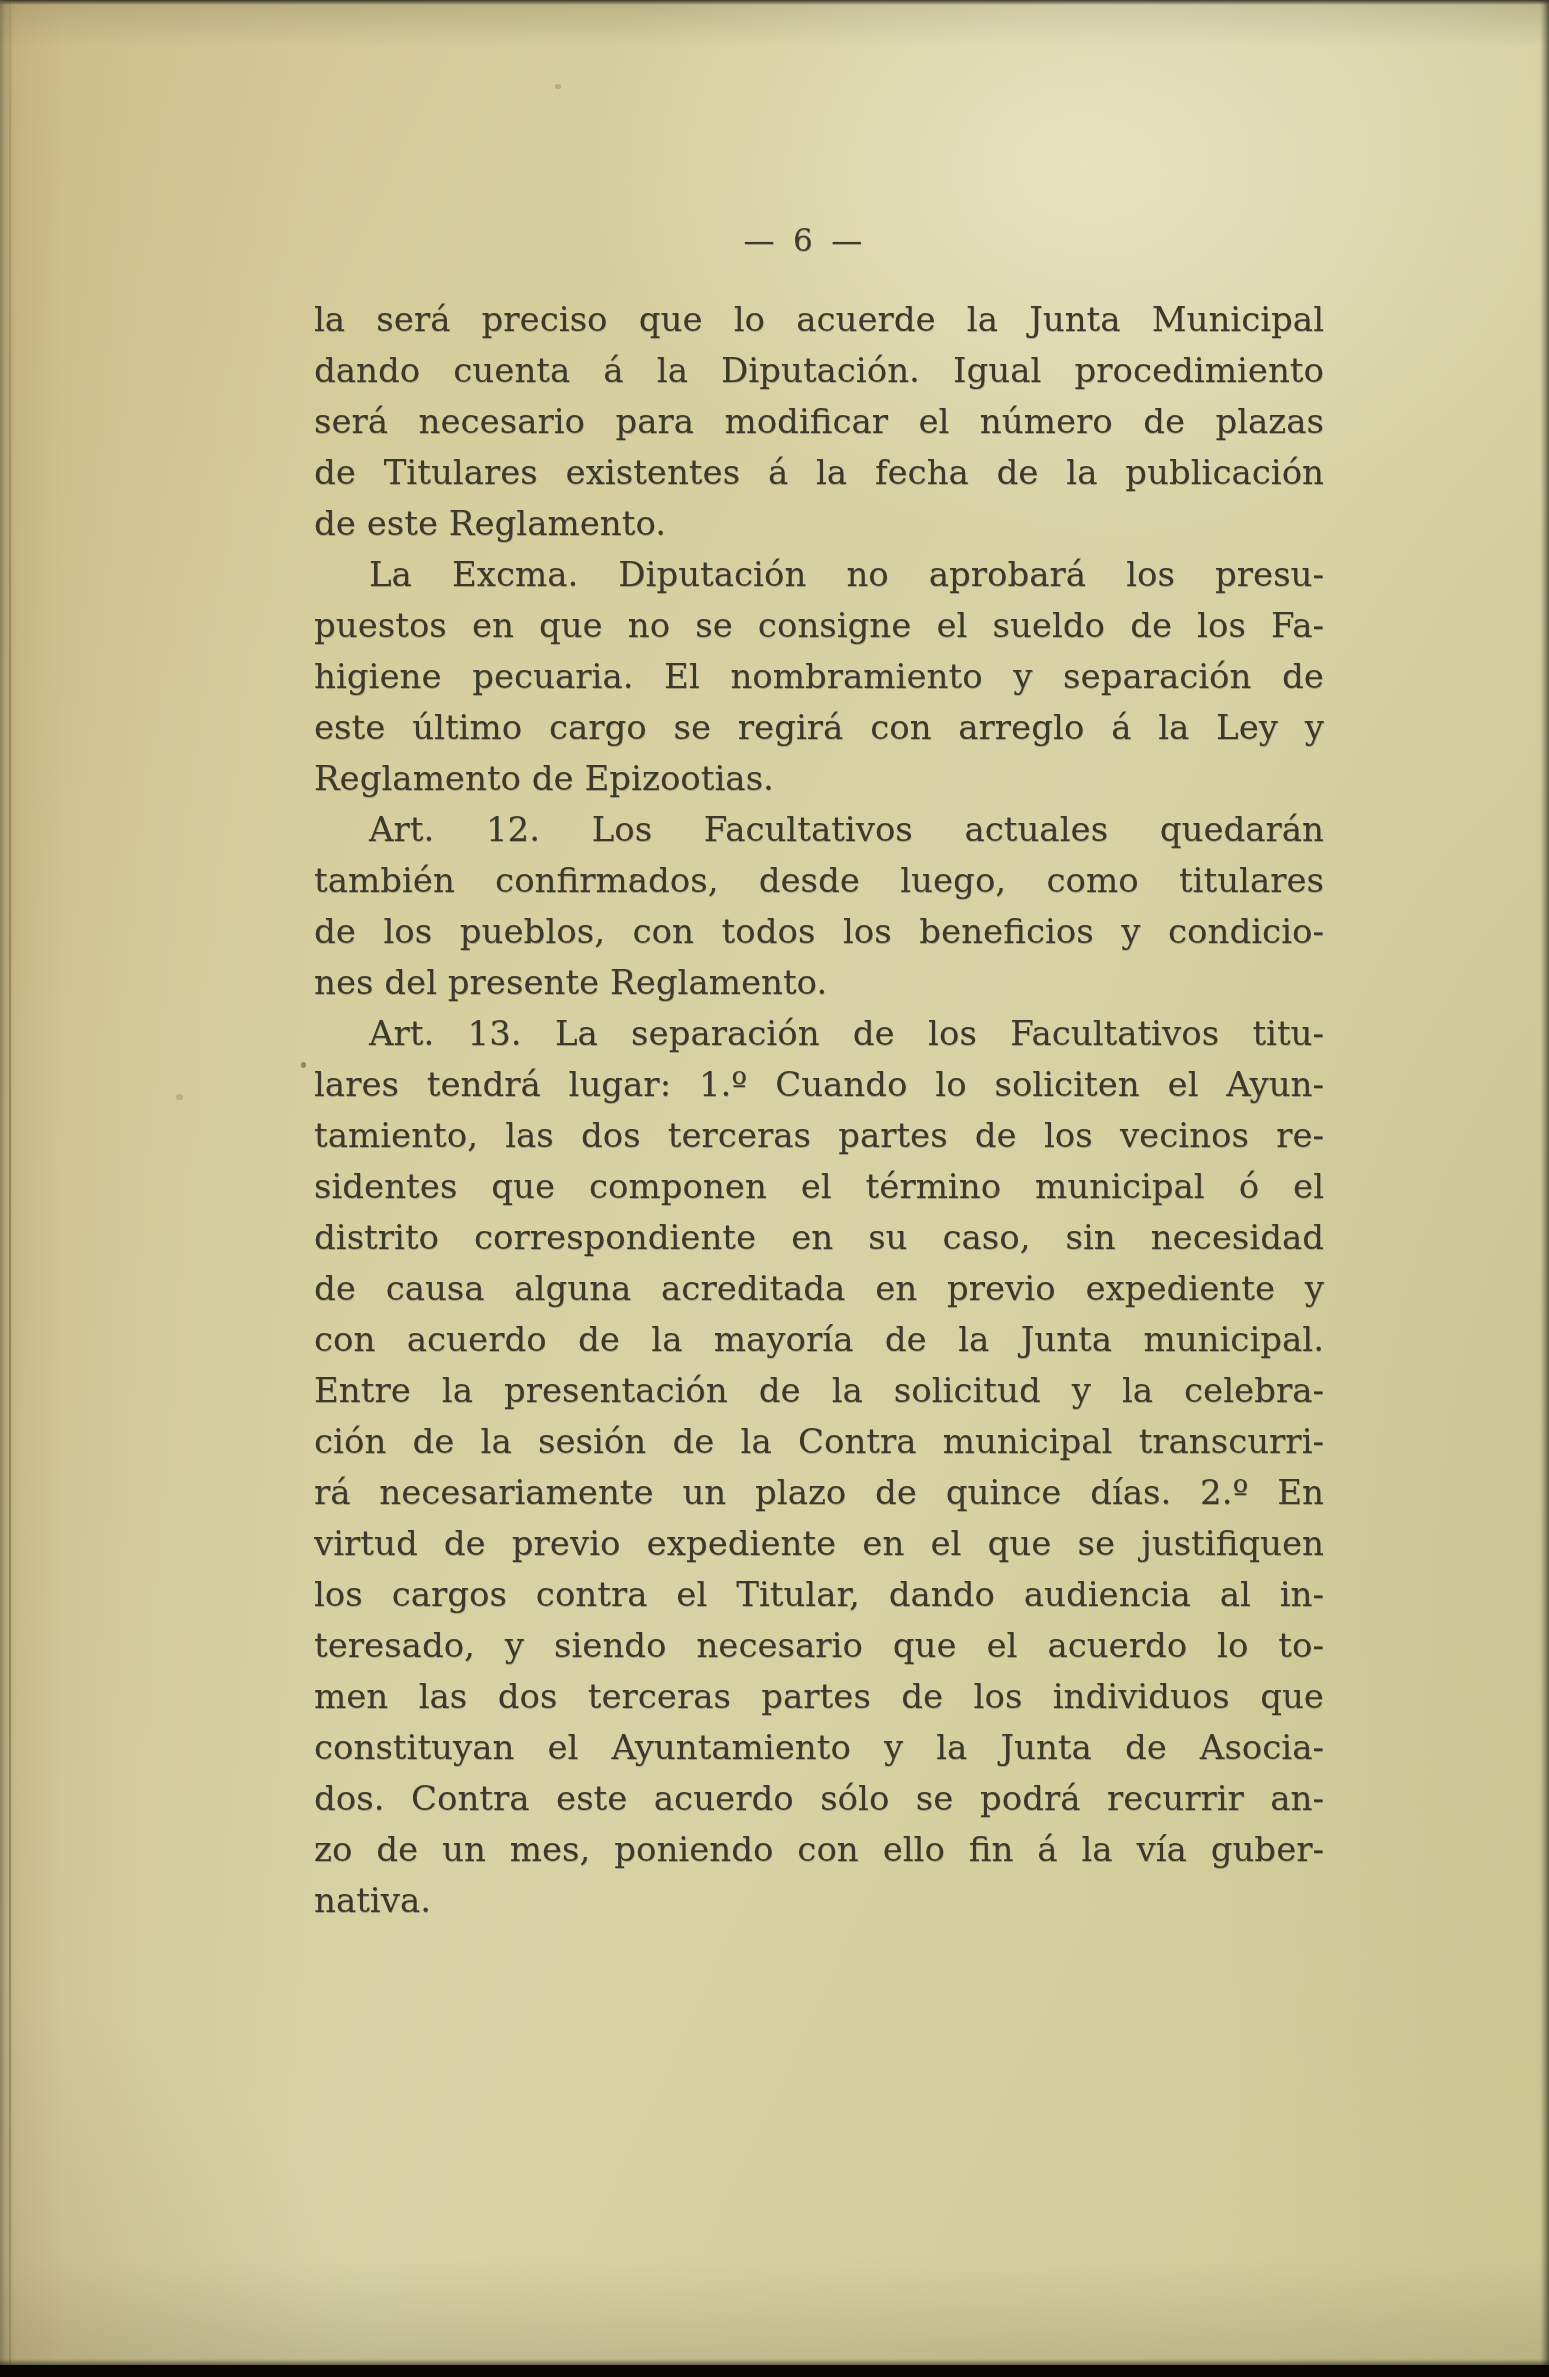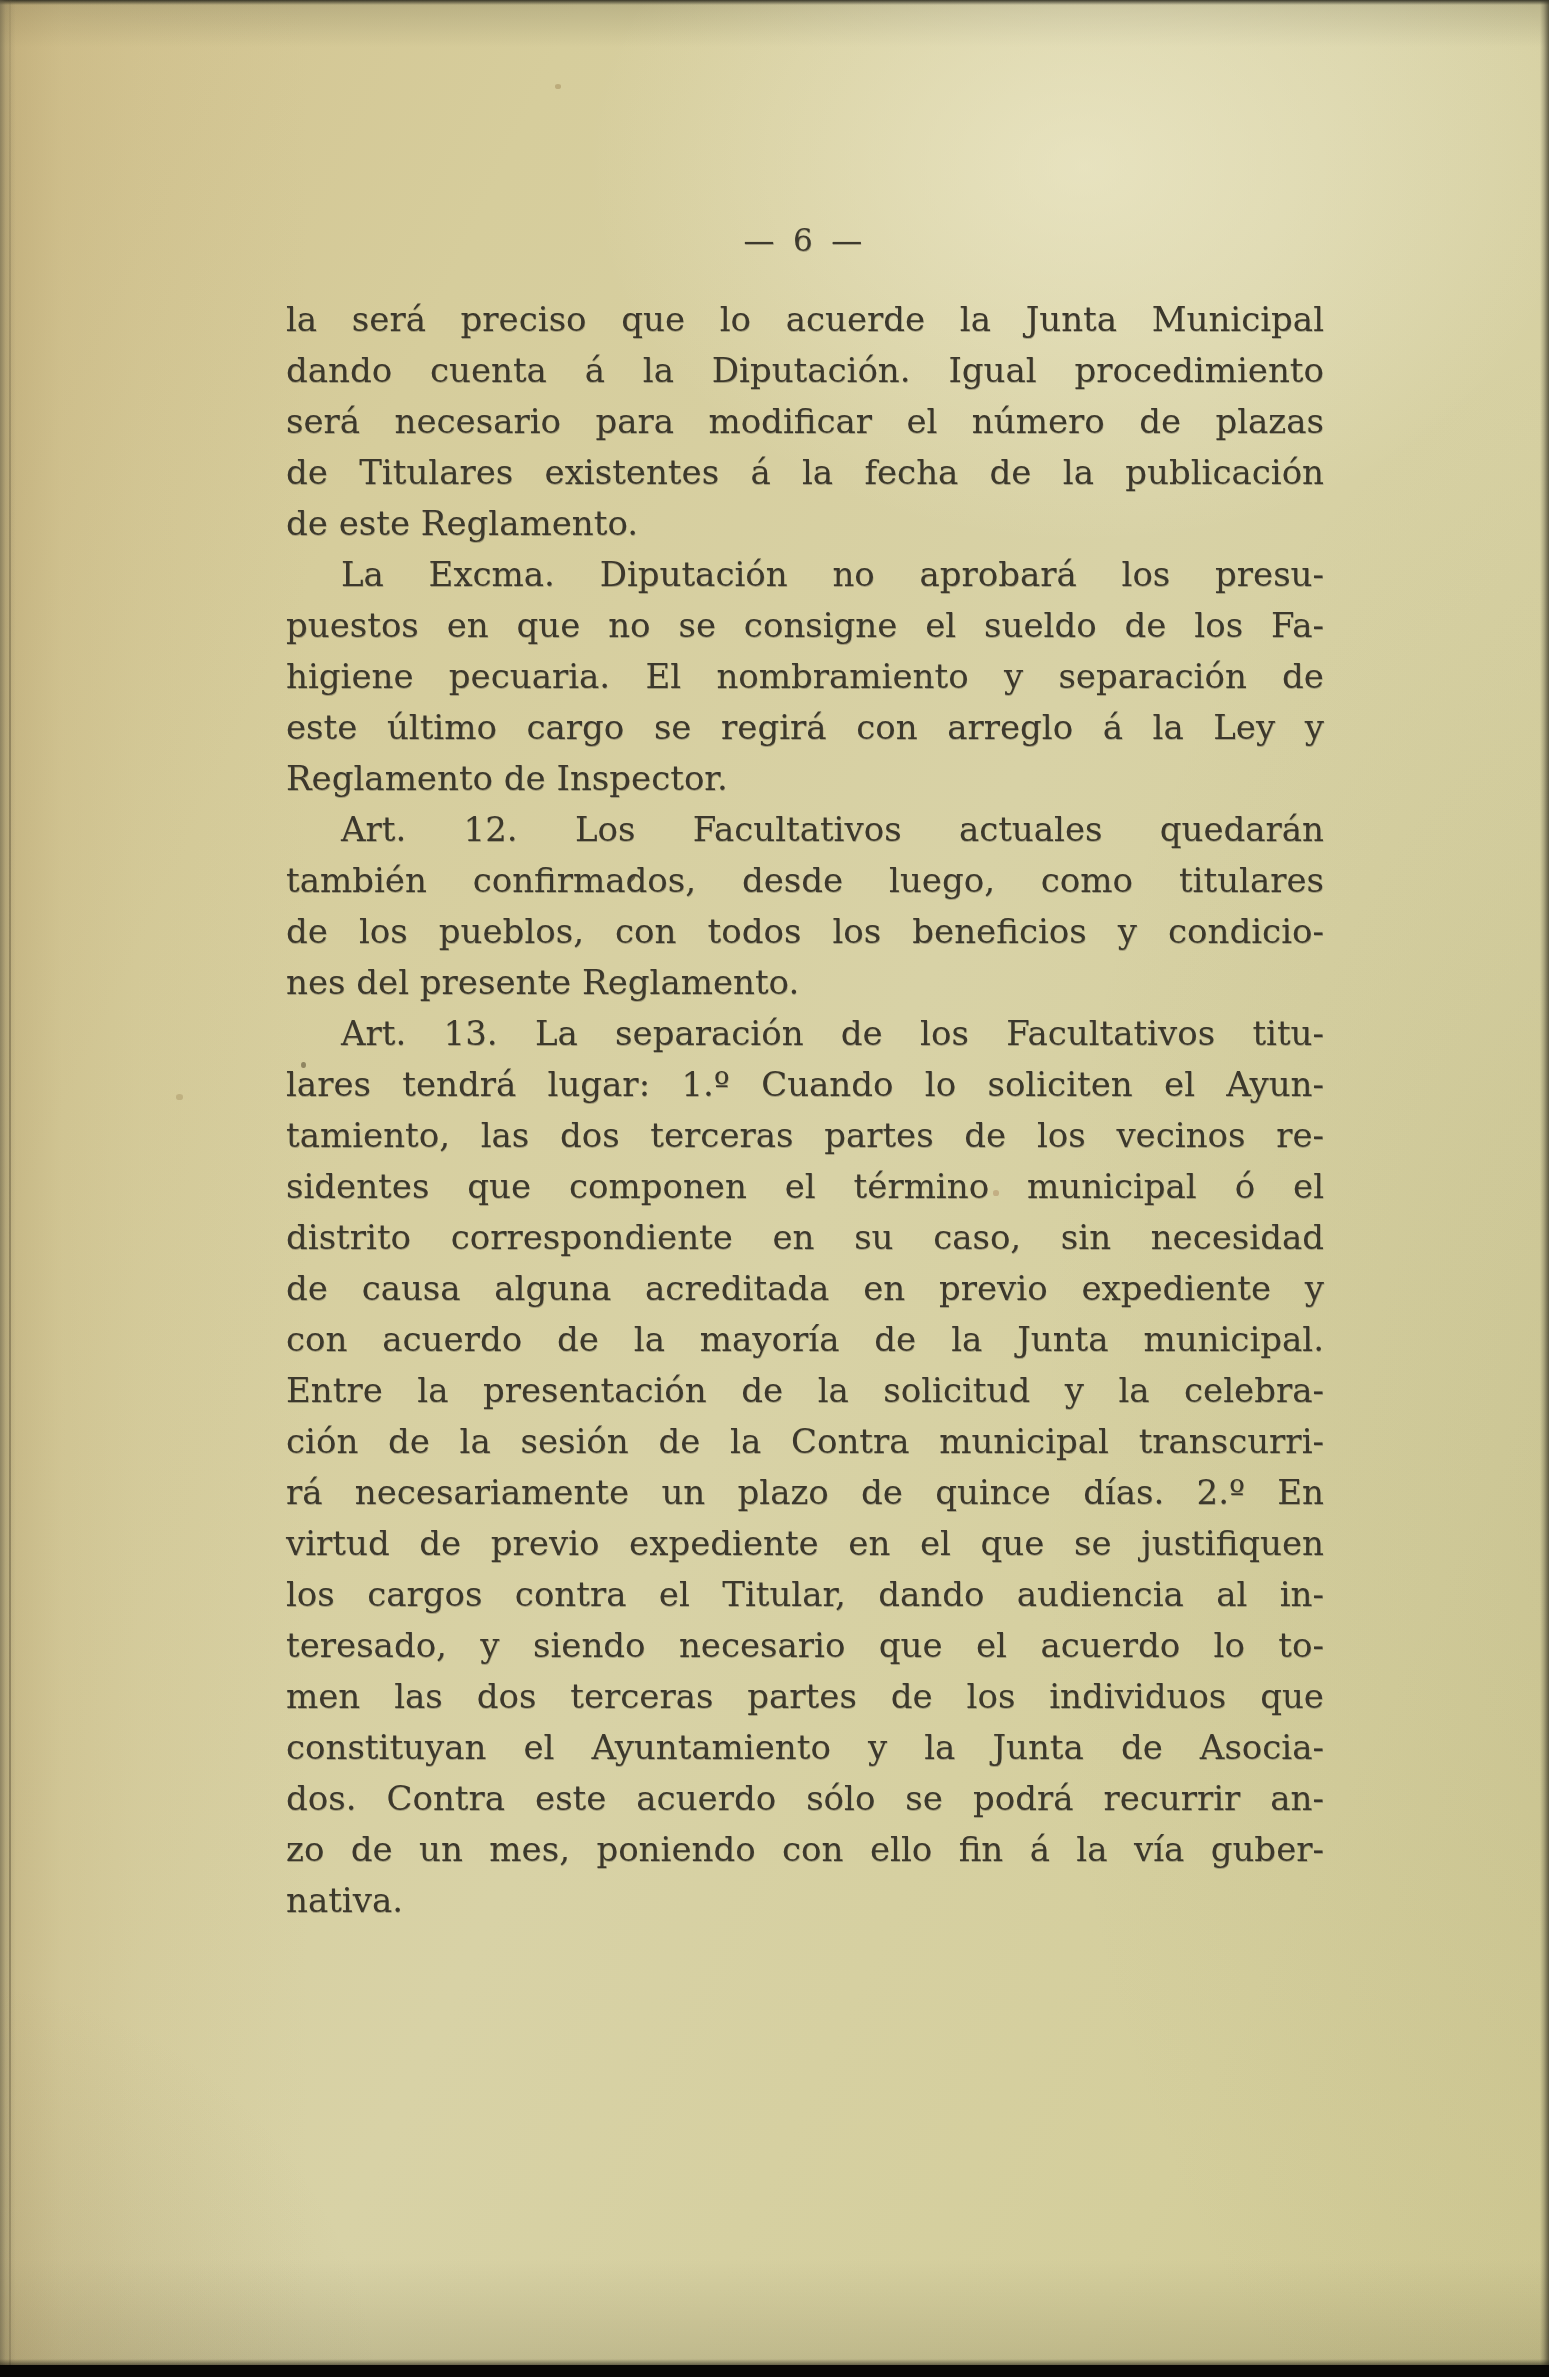--- a/index.html
+++ b/index.html
@@ -50,20 +50,21 @@
     font-size: 34px;
     text-shadow: 0.4px 0.6px 0.5px rgba(62,56,44,0.33);
   }
   .line {
     height: 51px;
     line-height: 51px;
     white-space: nowrap;
     text-align: justify;
     text-align-last: justify;
     overflow: visible;
+    margin-left: 28px;
   }
   .line.end { text-align-last: left; white-space: normal; }
   .line.indent { text-indent: 55px; }
   
   .speck-comma {
     position: absolute;
     left: 629px;
     top: 849px;
     font-size: 31px;
     color: rgba(74,64,44,0.75);
@@ -133,21 +134,21 @@
     <div class="text-block" id="text-block">
         <div class="line">la será preciso que lo acuerde la Junta Municipal</div>
         <div class="line">dando cuenta á la Diputación. Igual procedimiento</div>
         <div class="line">será necesario para modificar el número de plazas</div>
         <div class="line">de Titulares existentes á la fecha de la publicación</div>
         <div class="line end">de este Reglamento.</div>
         <div class="line indent">La Excma. Diputación no aprobará los presu-</div>
         <div class="line">puestos en que no se consigne el sueldo de los Fa-</div>
         <div class="line">higiene pecuaria. El nombramiento y separación de</div>
         <div class="line">este último cargo se regirá con arreglo á la Ley y</div>
-        <div class="line end">Reglamento de Inspector.</div>
+        <div class="line end">Reglamento de Epizootias.</div>
         <div class="line indent">Art. 12. Los Facultativos actuales quedarán</div>
         <div class="line">también confirmados, desde luego, como titulares</div>
         <div class="line">de los pueblos, con todos los beneficios y condicio-</div>
         <div class="line end">nes del presente Reglamento.</div>
         <div class="line indent">Art. 13. La separación de los Facultativos titu-</div>
         <div class="line">lares tendrá lugar: 1.º Cuando lo soliciten el Ayun-</div>
         <div class="line">tamiento, las dos terceras partes de los vecinos re-</div>
         <div class="line">sidentes que componen el término municipal ó el</div>
         <div class="line">distrito correspondiente en su caso, sin necesidad</div>
         <div class="line">de causa alguna acreditada en previo expediente y</div>

